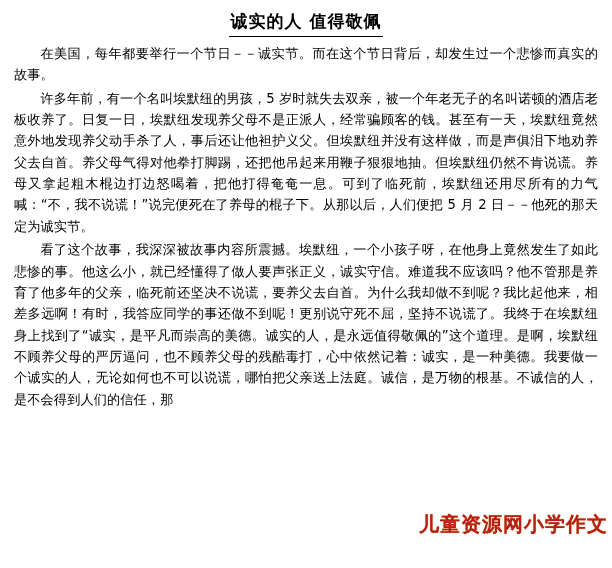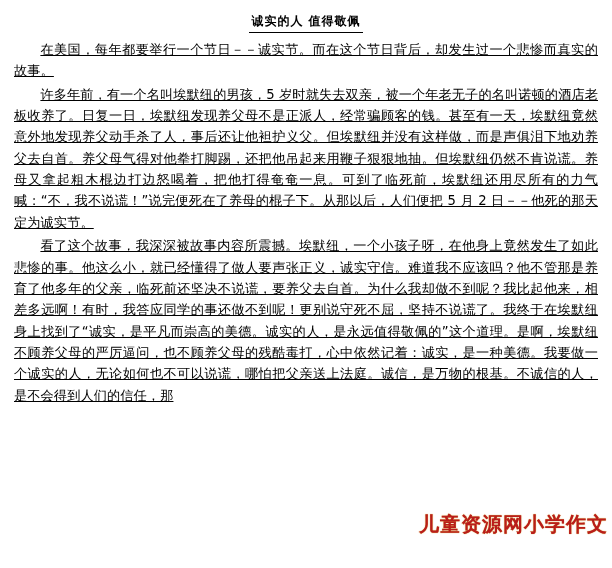--- a/index.html
+++ b/index.html
@@ -21,38 +21,37 @@
     box-sizing: border-box;
     padding: 6px 14px 0 14px;
   }
   .title-row {
     text-align: center;
     margin: 4px 0 6px 0;
     position: relative;
   }
   .doc-title {
     display: inline-block;
-    font-size: 12px;
+    font-size: 17px;
     font-weight: bold;
     color: #000;
     letter-spacing: 1px;
     border-bottom: 1px solid #000;
     padding: 0 2px 2px 2px;
     line-height: 1.4;
   }
   .para {
     font-size: 13.2px;
     line-height: 1.62;
     color: #000;
     text-align: justify;
     text-justify: inter-ideograph;
     text-indent: 2em;
     margin: 0 0 2px 0;
     letter-spacing: 0.1px;
-    text-decoration: underline;
   }
   .watermark {
     position: absolute;
     right: 4px;
     bottom: 30px;
     font-size: 20px;
     font-weight: bold;
     color: #b91c1c;
     letter-spacing: 1px;
     text-shadow: 0 0 1px #c98400;

